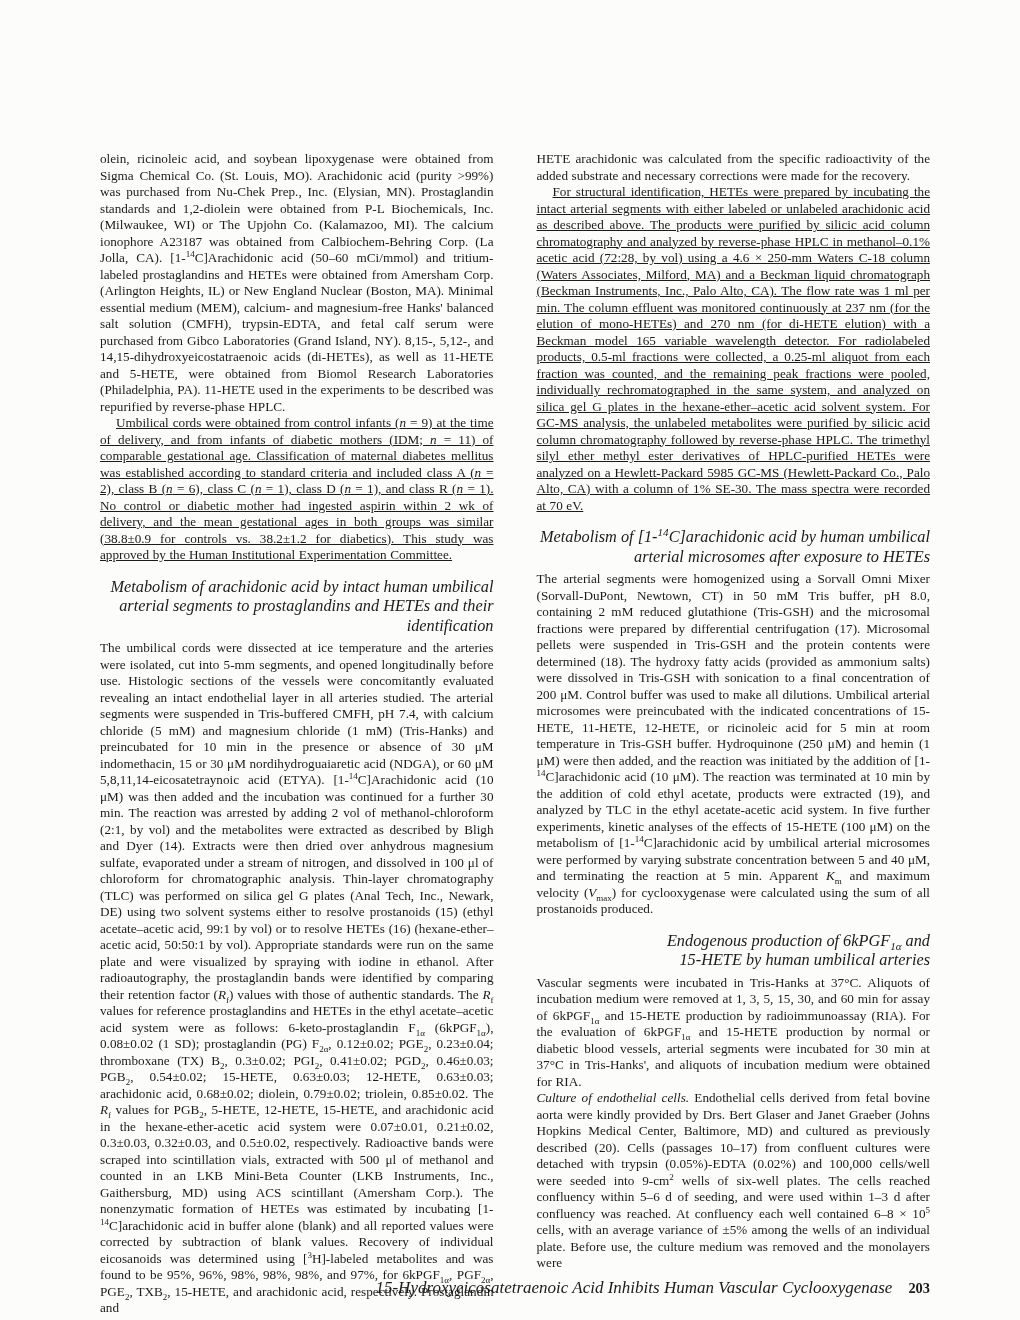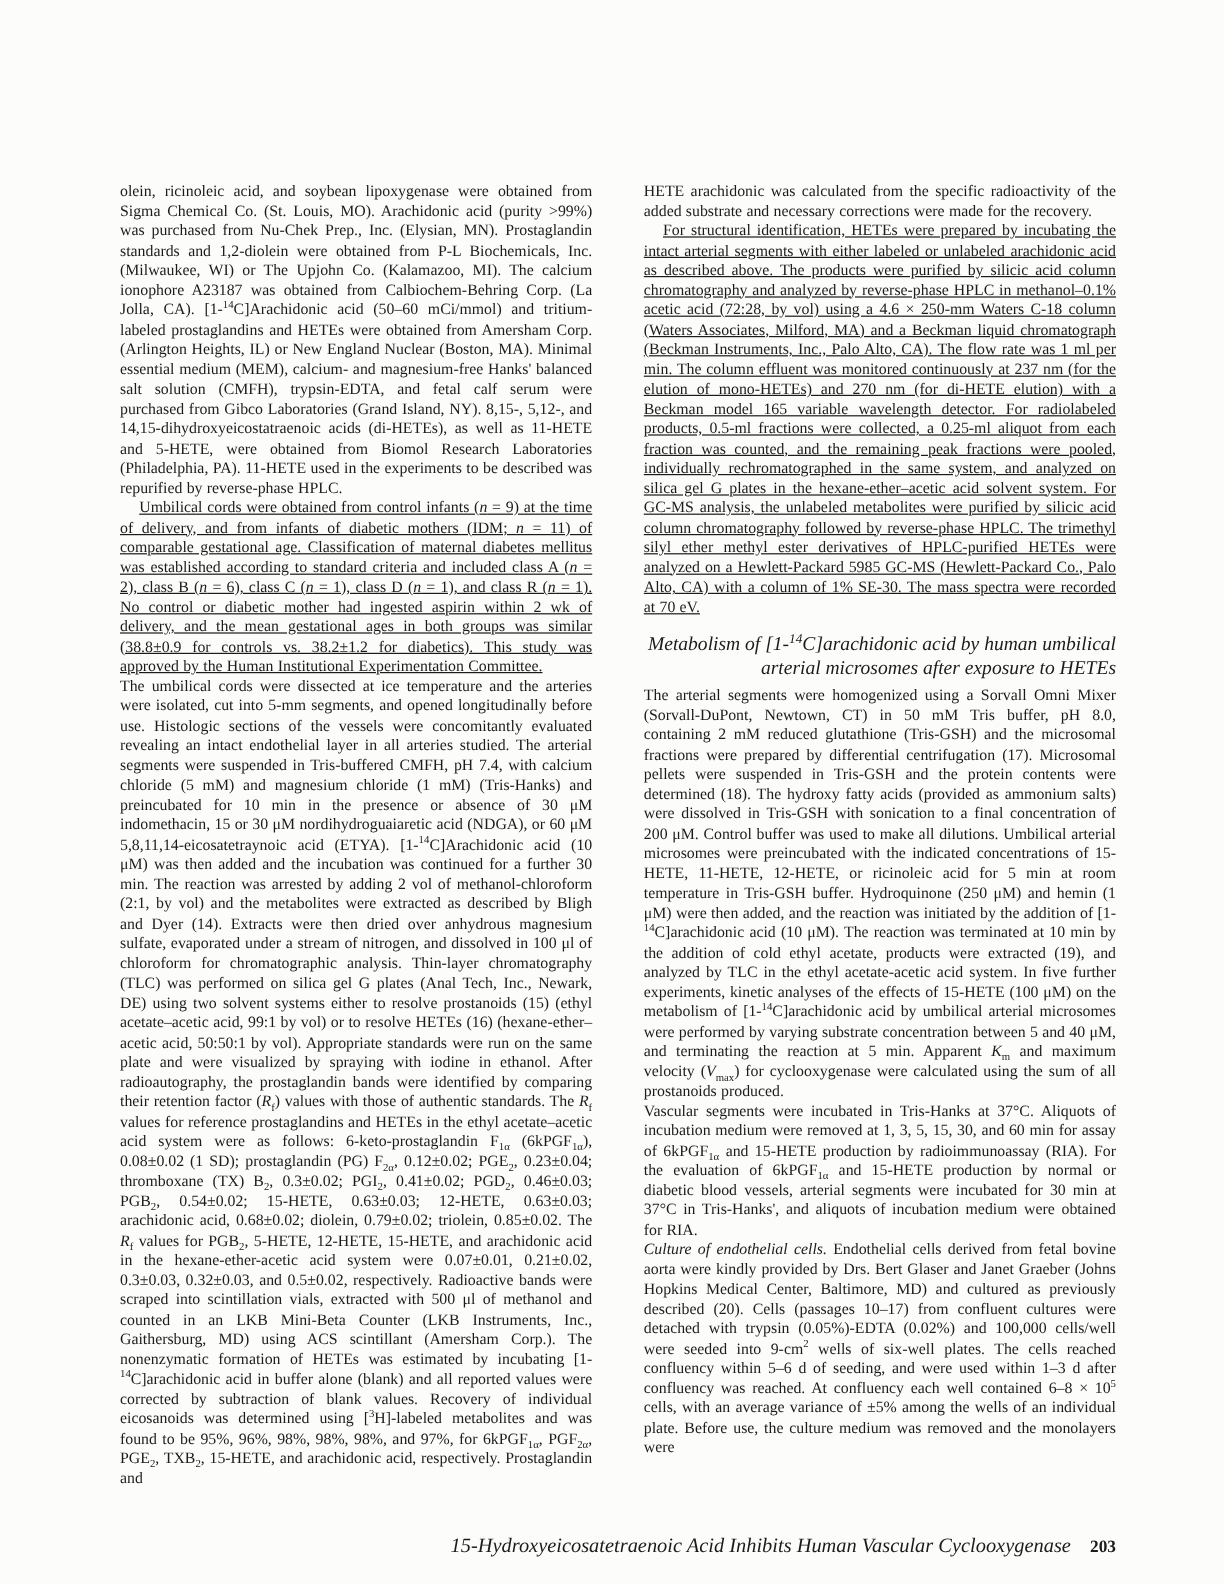--- a/index.html
+++ b/index.html
@@ -58,28 +58,30 @@
 </style>
 </head>
 <body>
 
 <div class="page">
   <div class="content">
 
     <div class="column">
       <p class="para">olein, ricinoleic acid, and soybean lipoxygenase were obtained from Sigma Chemical Co. (St. Louis, MO). Arachidonic acid (purity &gt;99%) was purchased from Nu-Chek Prep., Inc. (Elysian, MN). Prostaglandin standards and 1,2-diolein were obtained from P-L Biochemicals, Inc. (Milwaukee, WI) or The Upjohn Co. (Kalamazoo, MI). The calcium ionophore A23187 was obtained from Calbiochem-Behring Corp. (La Jolla, CA). [1-<sup>14</sup>C]Arachidonic acid (50–60 mCi/mmol) and tritium-labeled prostaglandins and HETEs were obtained from Amersham Corp. (Arlington Heights, IL) or New England Nuclear (Boston, MA). Minimal essential medium (MEM), calcium- and magnesium-free Hanks' balanced salt solution (CMFH), trypsin-EDTA, and fetal calf serum were purchased from Gibco Laboratories (Grand Island, NY). 8,15-, 5,12-, and 14,15-dihydroxyeicostatraenoic acids (di-HETEs), as well as 11-HETE and 5-HETE, were obtained from Biomol Research Laboratories (Philadelphia, PA). 11-HETE used in the experiments to be described was repurified by reverse-phase HPLC.</p>
       <p class="para indent">Umbilical cords were obtained from control infants (<i>n</i> = 9) at the time of delivery, and from infants of diabetic mothers (IDM; <i>n</i> = 11) of comparable gestational age. Classification of maternal diabetes mellitus was established according to standard criteria and included class A (<i>n</i> = 2), class B (<i>n</i> = 6), class C (<i>n</i> = 1), class D (<i>n</i> = 1), and class R (<i>n</i> = 1). No control or diabetic mother had ingested aspirin within 2 wk of delivery, and the mean gestational ages in both groups was similar (38.8±0.9 for controls vs. 38.2±1.2 for diabetics). This study was approved by the Human Institutional Experimentation Committee.</p>
+      <h2 class="heading">Metabolism of arachidonic acid by intact human umbilical<br>arterial segments to prostaglandins and HETEs and their<br>identification</h2>
       <p class="para">The umbilical cords were dissected at ice temperature and the arteries were isolated, cut into 5-mm segments, and opened longitudinally before use. Histologic sections of the vessels were concomitantly evaluated revealing an intact endothelial layer in all arteries studied. The arterial segments were suspended in Tris-buffered CMFH, pH 7.4, with calcium chloride (5 mM) and magnesium chloride (1 mM) (Tris-Hanks) and preincubated for 10 min in the presence or absence of 30 μM indomethacin, 15 or 30 μM nordihydroguaiaretic acid (NDGA), or 60 μM 5,8,11,14-eicosatetraynoic acid (ETYA). [1-<sup>14</sup>C]Arachidonic acid (10 μM) was then added and the incubation was continued for a further 30 min. The reaction was arrested by adding 2 vol of methanol-chloroform (2:1, by vol) and the metabolites were extracted as described by Bligh and Dyer (14). Extracts were then dried over anhydrous magnesium sulfate, evaporated under a stream of nitrogen, and dissolved in 100 μl of chloroform for chromatographic analysis. Thin-layer chromatography (TLC) was performed on silica gel G plates (Anal Tech, Inc., Newark, DE) using two solvent systems either to resolve prostanoids (15) (ethyl acetate–acetic acid, 99:1 by vol) or to resolve HETEs (16) (hexane-ether–acetic acid, 50:50:1 by vol). Appropriate standards were run on the same plate and were visualized by spraying with iodine in ethanol. After radioautography, the prostaglandin bands were identified by comparing their retention factor (<i>R</i><sub>f</sub>) values with those of authentic standards. The <i>R</i><sub>f</sub> values for reference prostaglandins and HETEs in the ethyl acetate–acetic acid system were as follows: 6-keto-prostaglandin F<sub>1α</sub> (6kPGF<sub>1α</sub>), 0.08±0.02 (1 SD); prostaglandin (PG) F<sub>2α</sub>, 0.12±0.02; PGE<sub>2</sub>, 0.23±0.04; thromboxane (TX) B<sub>2</sub>, 0.3±0.02; PGI<sub>2</sub>, 0.41±0.02; PGD<sub>2</sub>, 0.46±0.03; PGB<sub>2</sub>, 0.54±0.02; 15-HETE, 0.63±0.03; 12-HETE, 0.63±0.03; arachidonic acid, 0.68±0.02; diolein, 0.79±0.02; triolein, 0.85±0.02. The <i>R</i><sub>f</sub> values for PGB<sub>2</sub>, 5-HETE, 12-HETE, 15-HETE, and arachidonic acid in the hexane-ether-acetic acid system were 0.07±0.01, 0.21±0.02, 0.3±0.03, 0.32±0.03, and 0.5±0.02, respectively. Radioactive bands were scraped into scintillation vials, extracted with 500 μl of methanol and counted in an LKB Mini-Beta Counter (LKB Instruments, Inc., Gaithersburg, MD) using ACS scintillant (Amersham Corp.). The nonenzymatic formation of HETEs was estimated by incubating [1-<sup>14</sup>C]arachidonic acid in buffer alone (blank) and all reported values were corrected by subtraction of blank values. Recovery of individual eicosanoids was determined using [<sup>3</sup>H]-labeled metabolites and was found to be 95%, 96%, 98%, 98%, 98%, and 97%, for 6kPGF<sub>1α</sub>, PGF<sub>2α</sub>, PGE<sub>2</sub>, TXB<sub>2</sub>, 15-HETE, and arachidonic acid, respectively. Prostaglandin and</p>
     </div>
 
     <div class="column">
       <p class="para">HETE arachidonic was calculated from the specific radioactivity of the added substrate and necessary corrections were made for the recovery.</p>
       <p class="para indent">For structural identification, HETEs were prepared by incubating the intact arterial segments with either labeled or unlabeled arachidonic acid as described above. The products were purified by silicic acid column chromatography and analyzed by reverse-phase HPLC in methanol–0.1% acetic acid (72:28, by vol) using a 4.6 × 250-mm Waters C-18 column (Waters Associates, Milford, MA) and a Beckman liquid chromatograph (Beckman Instruments, Inc., Palo Alto, CA). The flow rate was 1 ml per min. The column effluent was monitored continuously at 237 nm (for the elution of mono-HETEs) and 270 nm (for di-HETE elution) with a Beckman model 165 variable wavelength detector. For radiolabeled products, 0.5-ml fractions were collected, a 0.25-ml aliquot from each fraction was counted, and the remaining peak fractions were pooled, individually rechromatographed in the same system, and analyzed on silica gel G plates in the hexane-ether–acetic acid solvent system. For GC-MS analysis, the unlabeled metabolites were purified by silicic acid column chromatography followed by reverse-phase HPLC. The trimethyl silyl ether methyl ester derivatives of HPLC-purified HETEs were analyzed on a Hewlett-Packard 5985 GC-MS (Hewlett-Packard Co., Palo Alto, CA) with a column of 1% SE-30. The mass spectra were recorded at 70 eV.</p>
       <h2 class="heading">Metabolism of [1-<sup>14</sup>C]arachidonic acid by human umbilical<br>arterial microsomes after exposure to HETEs</h2>
       <p class="para">The arterial segments were homogenized using a Sorvall Omni Mixer (Sorvall-DuPont, Newtown, CT) in 50 mM Tris buffer, pH 8.0, containing 2 mM reduced glutathione (Tris-GSH) and the microsomal fractions were prepared by differential centrifugation (17). Microsomal pellets were suspended in Tris-GSH and the protein contents were determined (18). The hydroxy fatty acids (provided as ammonium salts) were dissolved in Tris-GSH with sonication to a final concentration of 200 μM. Control buffer was used to make all dilutions. Umbilical arterial microsomes were preincubated with the indicated concentrations of 15-HETE, 11-HETE, 12-HETE, or ricinoleic acid for 5 min at room temperature in Tris-GSH buffer. Hydroquinone (250 μM) and hemin (1 μM) were then added, and the reaction was initiated by the addition of [1-<sup>14</sup>C]arachidonic acid (10 μM). The reaction was terminated at 10 min by the addition of cold ethyl acetate, products were extracted (19), and analyzed by TLC in the ethyl acetate-acetic acid system. In five further experiments, kinetic analyses of the effects of 15-HETE (100 μM) on the metabolism of [1-<sup>14</sup>C]arachidonic acid by umbilical arterial microsomes were performed by varying substrate concentration between 5 and 40 μM, and terminating the reaction at 5 min. Apparent <i>K</i><sub>m</sub> and maximum velocity (<i>V</i><sub>max</sub>) for cyclooxygenase were calculated using the sum of all prostanoids produced.</p>
+      <h2 class="heading">Endogenous production of 6kPGF<sub>1α</sub> and<br>15-HETE by human umbilical arteries</h2>
       <p class="para">Vascular segments were incubated in Tris-Hanks at 37°C. Aliquots of incubation medium were removed at 1, 3, 5, 15, 30, and 60 min for assay of 6kPGF<sub>1α</sub> and 15-HETE production by radioimmunoassay (RIA). For the evaluation of 6kPGF<sub>1α</sub> and 15-HETE production by normal or diabetic blood vessels, arterial segments were incubated for 30 min at 37°C in Tris-Hanks', and aliquots of incubation medium were obtained for RIA.</p>
       <p class="para"><i>Culture of endothelial cells.</i> Endothelial cells derived from fetal bovine aorta were kindly provided by Drs. Bert Glaser and Janet Graeber (Johns Hopkins Medical Center, Baltimore, MD) and cultured as previously described (20). Cells (passages 10–17) from confluent cultures were detached with trypsin (0.05%)-EDTA (0.02%) and 100,000 cells/well were seeded into 9-cm<sup>2</sup> wells of six-well plates. The cells reached confluency within 5–6 d of seeding, and were used within 1–3 d after confluency was reached. At confluency each well contained 6–8 × 10<sup>5</sup> cells, with an average variance of ±5% among the wells of an individual plate. Before use, the culture medium was removed and the monolayers were</p>
     </div>
 
   </div>
 
   <div class="footer">
     <span class="running-title">15-Hydroxyeicosatetraenoic Acid Inhibits Human Vascular Cyclooxygenase</span>
     <span class="page-number">203</span>
   </div>

